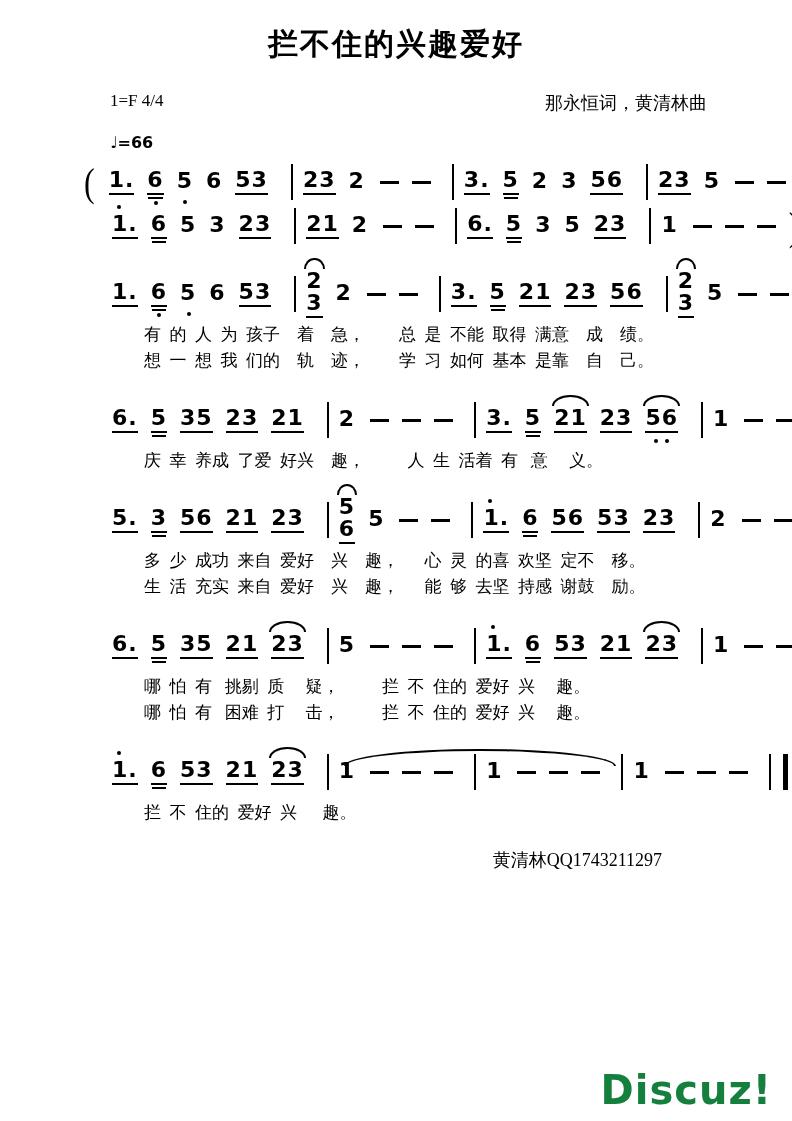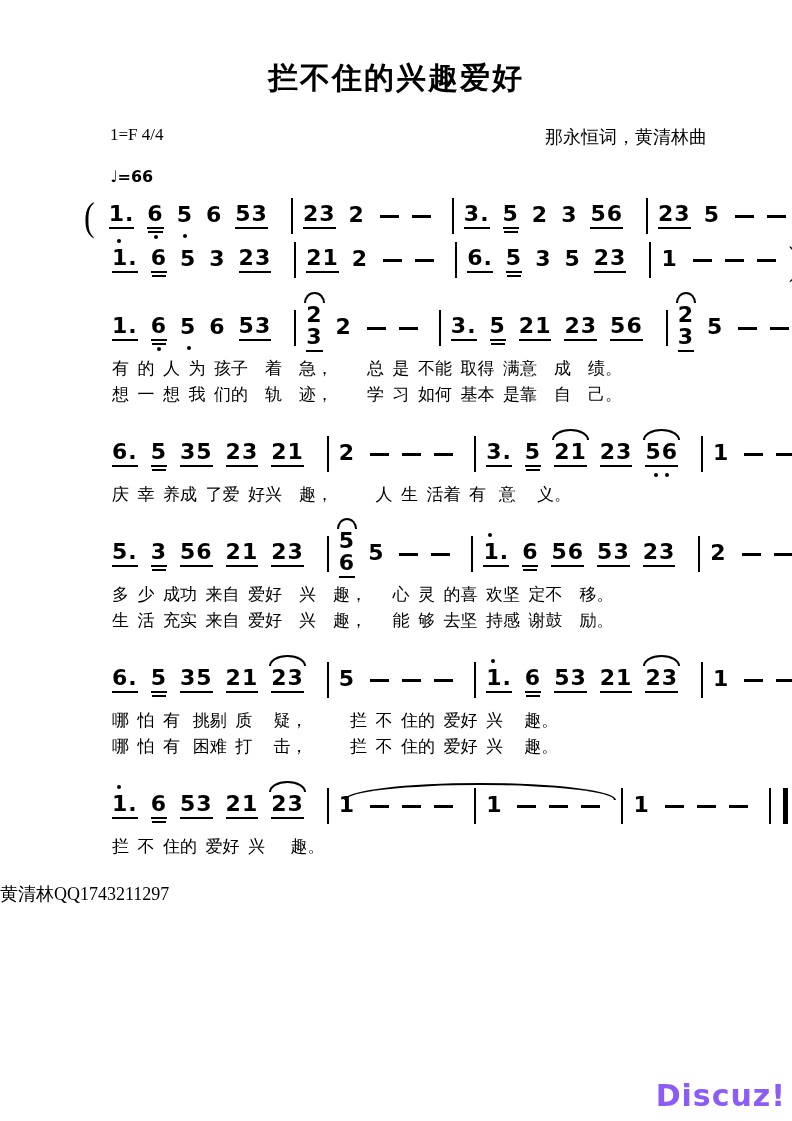--- a/index.html
+++ b/index.html
@@ -7,21 +7,21 @@
     position:relative;
     width:792px;height:1121px;
     margin:0 auto;
     background:#ffffff;
     font-family:"Liberation Serif", serif;
     color:#000;
     overflow:hidden;
   }
   .title{
     text-align:center;
-    padding-top:58px;
+    padding-top:24px;
     font-family:"DejaVu Sans", sans-serif;
     font-weight:700;
     font-size:30px;
     letter-spacing:2px;
   }
   .meta-row{
     display:flex;
     justify-content:space-between;
     align-items:flex-start;
     margin:26px 85px 0 110px;
@@ -92,39 +92,40 @@
     margin-right:14px;margin-left:2px;
     transform:scaleY(1.25);
     line-height:1;
   }
   .bigtie{
     position:absolute;
     left:232px;top:-1px;width:268px;height:15px;
     border:2px solid #000;border-bottom:none;
     border-radius:50% 50% 0 0 / 100% 100% 0 0;
   }
-  .lyrics{margin-top:6px;}
+  .lyrics{margin-top:6px;padding-left:32px;}
   .lyric{
     margin-left:112px;
     font-size:17px;
     line-height:26px;
     white-space:pre;
   }
   .footer{
     margin-top:22px;
+    text-align:right;
     margin-right:130px;
     font-size:18px;
   }
   .watermark{
     position:absolute;
-    right:6px;bottom:8px;
+    right:20px;bottom:8px;
     font-family:"DejaVu Sans", sans-serif;
     font-weight:700;
-    font-size:30px;
-    color:#8b5cf6;
+    font-size:40px;
+    color:#15803d;
     letter-spacing:1px;
   }
 </style>
 </head>
 <body>
 
 <div class="page">
   <div class="title">拦不住的兴趣爱好</div>
 
   <div class="meta-row">

